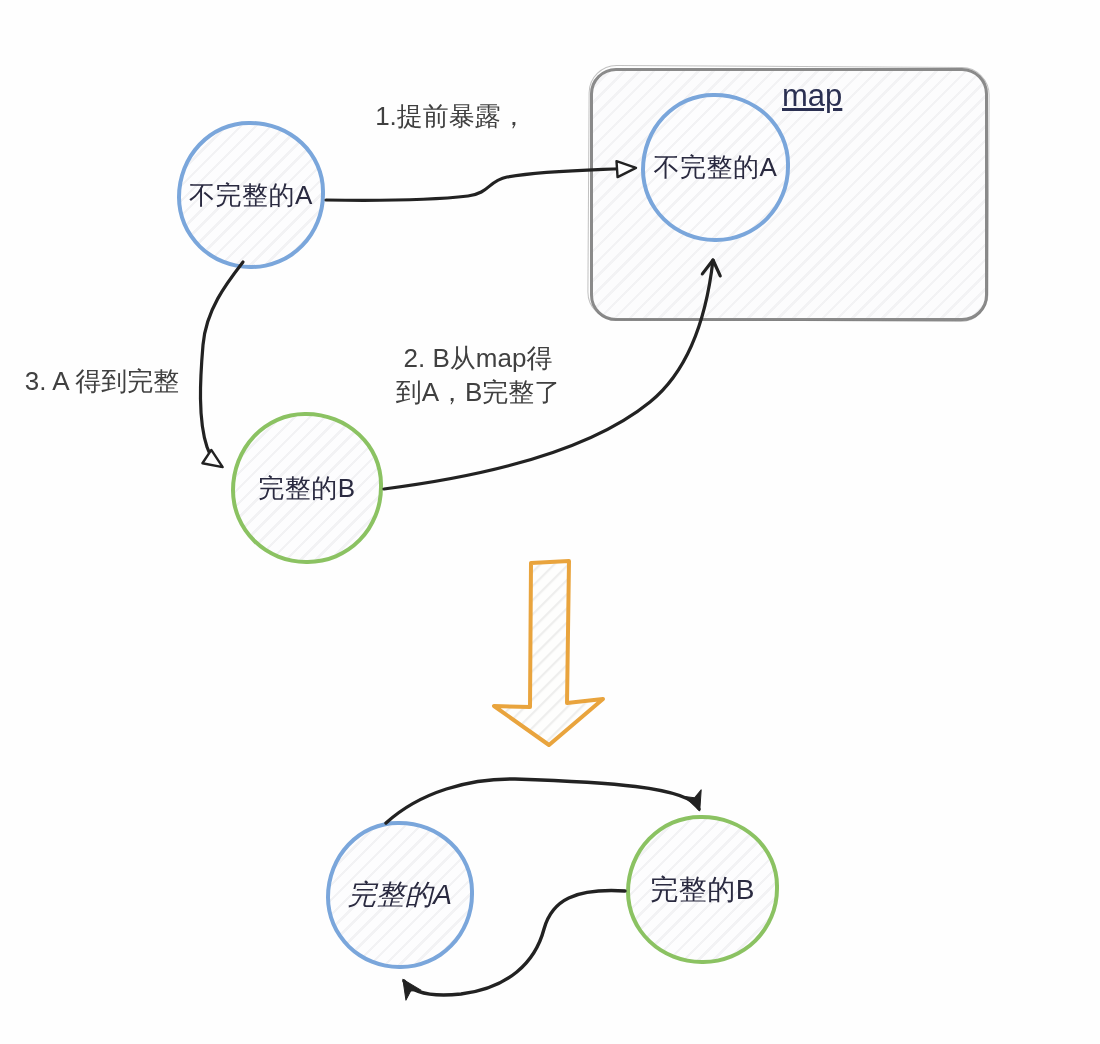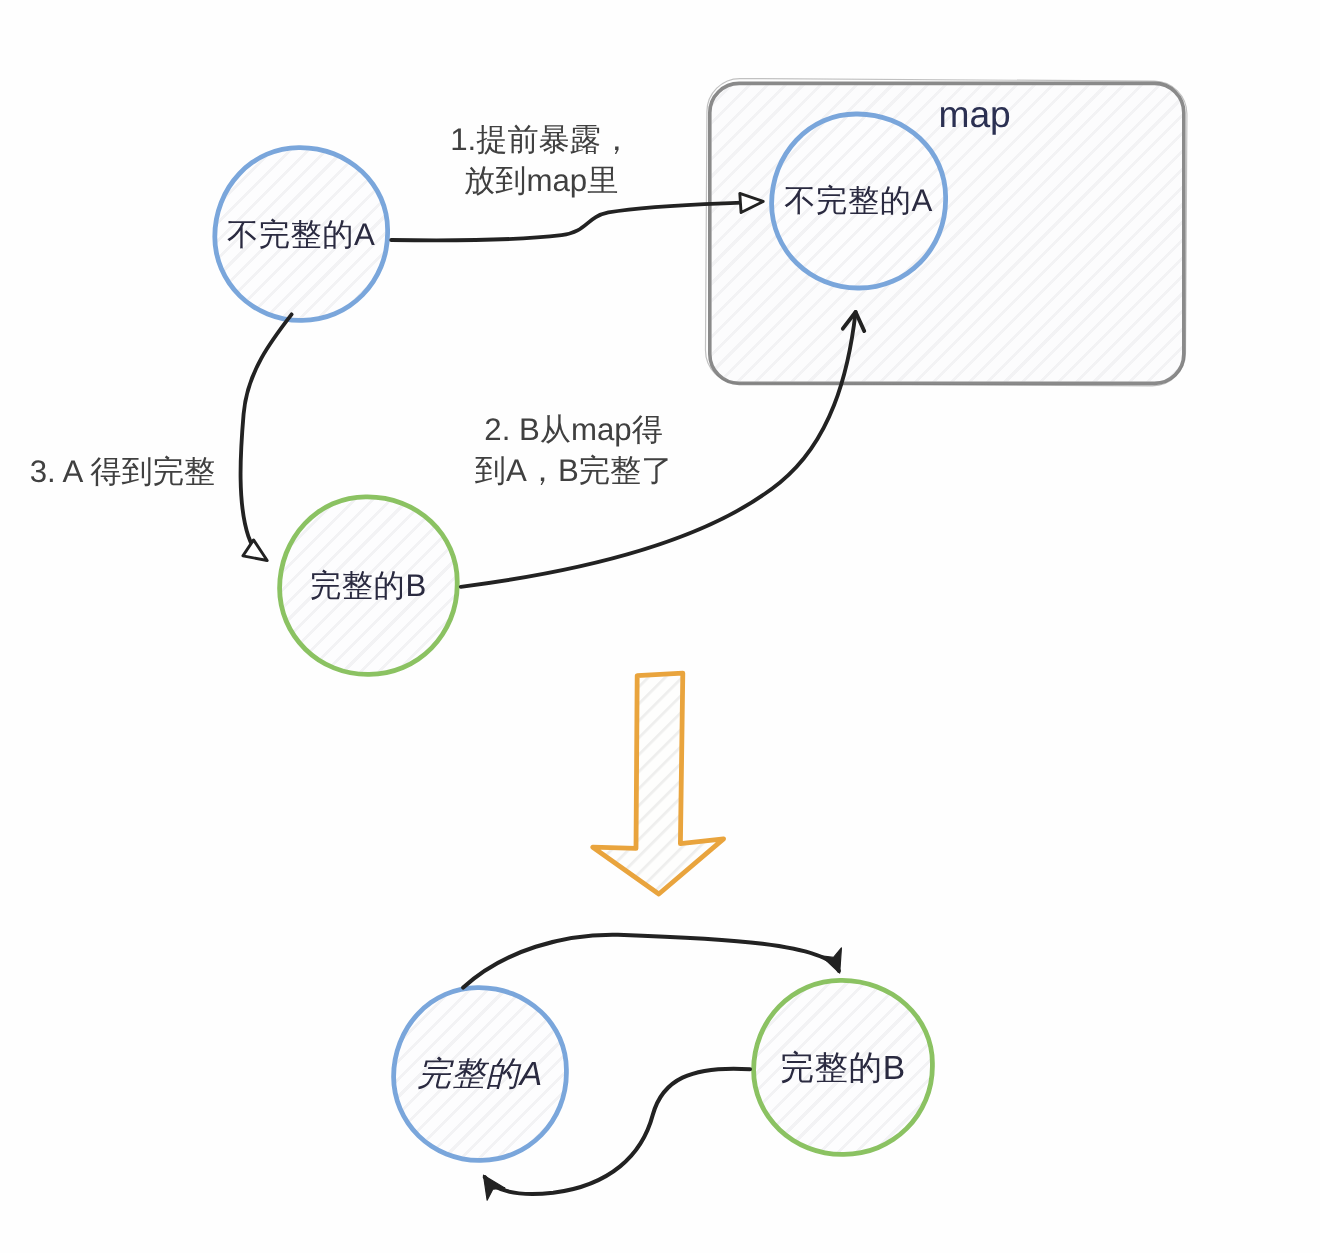--- a/index.html
+++ b/index.html
@@ -34,30 +34,30 @@
       transparent 2.5px, transparent 10.5px);
     z-index:1;
   }
   .map-box::after{ 
     content:"";position:absolute;inset:-5px -4px -3px -5px;
     border:1.5px solid rgba(120,120,120,0.45);border-radius:28px;
     transform:rotate(0.35deg);pointer-events:none;
   }
   .map-title{
     position:absolute;left:782px;top:78px;font-size:31px;
-    color:#2b3052;z-index:3;
+    color:#2b3052;z-index:3;text-decoration:underline;
   }
   
   .note{
     position:absolute;text-align:center;font-size:26px;line-height:34px;
     color:#404040;z-index:3;white-space:nowrap;
   }
   .note-step1{left:348px;top:99px;width:206px;}
   .note-step2{left:360px;top:341px;width:236px;}
-  .note-step3{left:0px;top:364px;width:204px;margin-top:12px;}
+  .note-step3{left:0px;top:364px;width:204px;}
   
   .n-incomplete-a{left:177px;top:121px;width:148px;height:148px;}
   .n-incomplete-a-map{left:641px;top:93px;width:149px;height:149px;}
   .n-complete-b-mid{left:231px;top:412px;width:152px;height:152px;}
   .n-complete-a-final{left:326px;top:821px;width:148px;height:148px;font-size:28px;font-style:italic;}
   .n-complete-b-final{left:626px;top:815px;width:153px;height:149px;font-size:28px;}
   
   .arrows{position:absolute;left:0;top:0;z-index:5;pointer-events:none;}
 </style>
 </head>
@@ -75,21 +75,20 @@
   <div class="node node--blue n-incomplete-a-map">
     <span class="node-label">不完整的A</span>
   </div>
 
   <div class="node node--green n-complete-b-mid">
     <span class="node-label">完整的B</span>
   </div>
 
   <div class="note note-step1">
     <div>1.提前暴露，</div>
-    <div>放到map里</div>
   </div>
 
   <div class="note note-step2">
     <div>2. B从map得</div>
     <div>到A，B完整了</div>
   </div>
 
   <div class="note note-step3">
     <div>3. A 得到完整</div>
   </div>

